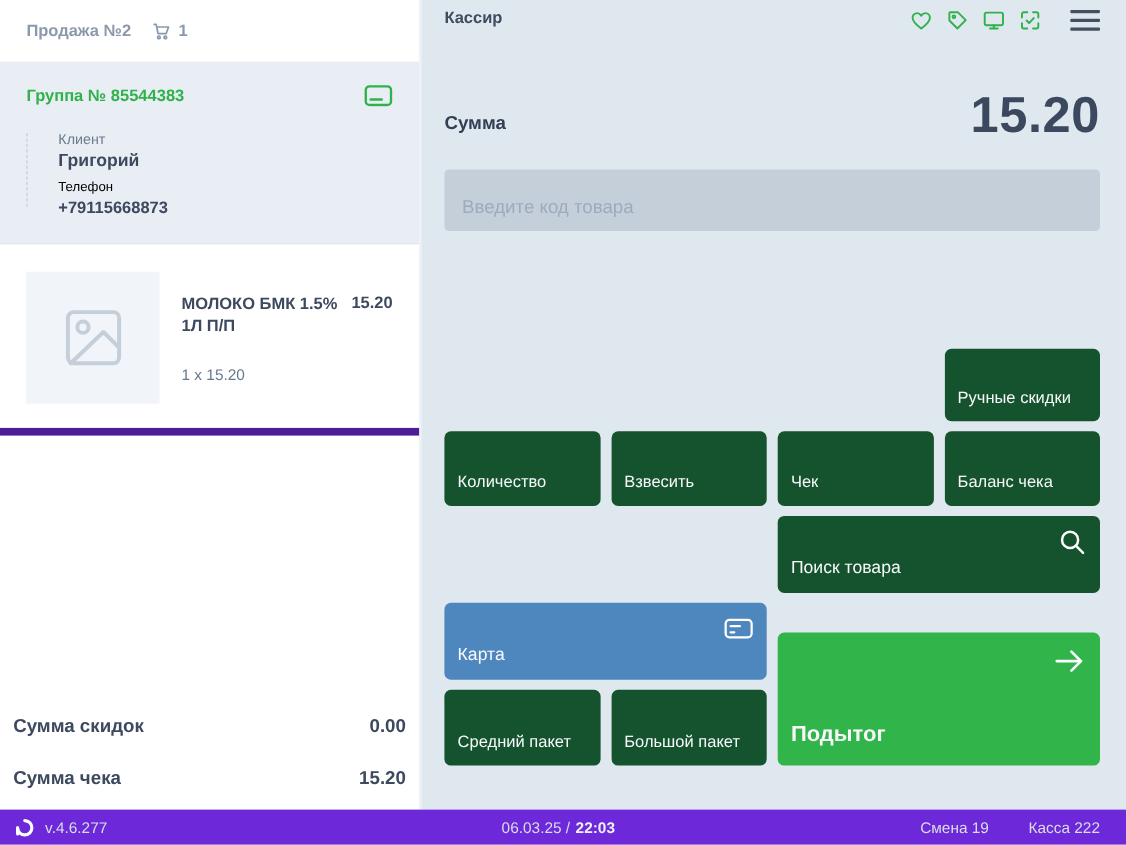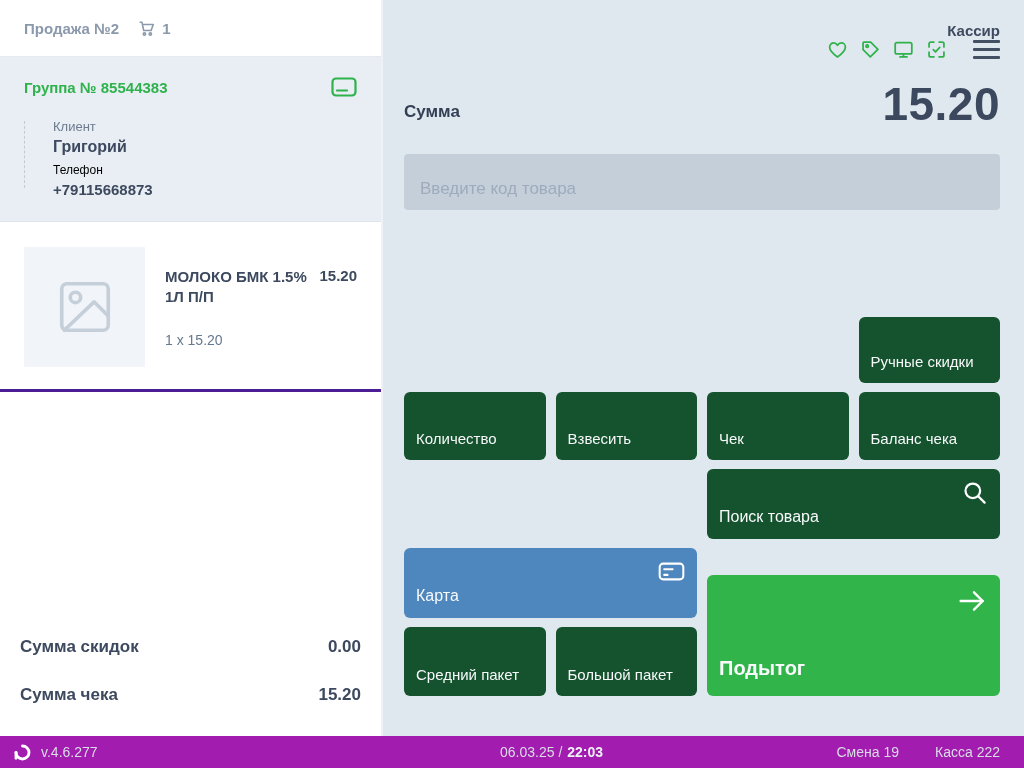--- a/index.html
+++ b/index.html
@@ -23,37 +23,37 @@
   .customer-info { display:flex; margin-top:22px; }
   .balance-col { width:183px; }
   .col-label { font-size:13px; color:#6c7b8f; }
   .balance-value { font-size:23px; font-weight:700; color:#3c495e; margin-top:5px; letter-spacing:.2px; }
   .v-divider { border-left:1px dashed #c2cad5; margin:2px 0 10px; }
   .client-col { padding-left:28px; }
   .client-name { font-size:16px; font-weight:700; color:#3c495e; margin-top:4px; }
   .phone-label { font-size:12px; color:#000000; margin-top:7px; }
   .phone-value { font-size:15px; font-weight:700; color:#3c495e; margin-top:4px; }
 
-  .items-list { padding:25px 24px 22px; border-bottom:3px solid #4c1d95; }
+  .items-list { padding:25px 24px 22px; border-bottom:7px solid #4c1d95; }
   .item-row { display:flex; cursor:pointer; }
   .thumb { width:121px; height:120px; background:#f1f4f8; display:flex; align-items:center; justify-content:center; color:#c5cfda; flex:none; }
   .thumb svg { width:62px; height:62px; }
   .item-main { flex:1; padding-left:20px; padding-top:20px; }
   .item-name { font-size:15px; font-weight:700; color:#3c495e; width:152px; line-height:1.35; }
   .item-qty { font-size:14px; color:#66798f; margin-top:24px; }
   .item-price { font-size:15px; font-weight:700; color:#3c495e; padding-top:20px; }
 
-  .totals { margin-top:auto; padding:0 20px; margin-bottom:31px; }
+  .totals { margin-top:auto; padding:0 12px; margin-bottom:18px; }
   .total-row { display:flex; justify-content:space-between; align-items:baseline; }
   .total-row + .total-row { margin-top:28px; }
   .total-label, .total-value { font-size:17px; font-weight:700; color:#3c495e; }
 
   
   .right-panel { flex:1; background:#e0e8ef; padding:0 24px 0 21px; display:flex; flex-direction:column; }
-  .cashier-bar { display:flex; justify-content:space-between; align-items:flex-end; padding-top:22px; height:40px;flex-direction:column; }
+  .cashier-bar { display:flex; justify-content:space-between; align-items:flex-start; padding-top:8px; height:40px; }
   .cashier-label { font-size:15px; font-weight:600; color:#3e4b60; }
   .topbar-icons { display:flex; align-items:center; gap:12px; }
   .icon-btn { color:#2fb24c; cursor:pointer; display:flex; }
   .icon-btn svg { width:21px; height:21px; }
   .hamburger { margin-left:14px; cursor:pointer; display:flex; flex-direction:column; gap:5px; }
   .hamburger i { display:block; width:27px; height:3px; background:#434f63; border-radius:1px; }
 
   .sum-row { display:flex; justify-content:space-between; align-items:flex-end; margin-top:40px; }
   .sum-label { font-size:17px; font-weight:700; color:#323f54; margin-bottom:6px; }
   .sum-value { font-size:46px; font-weight:800; color:#3b485e; line-height:1.05; letter-spacing:.5px; }
@@ -72,21 +72,21 @@
   .btn-search   { grid-column:3/5; grid-row:3; font-size:16px; }
   .btn-card     { grid-column:1/3; grid-row:4; background:#4e86be; font-size:16px; }
   .btn-subtotal { grid-column:3/5; grid-row:4/6; background:#31b44a; font-size:20px; font-weight:600; padding-bottom:14px;margin-top:27px; }
   .btn-medium   { grid-column:1; grid-row:5; }
   .btn-big      { grid-column:2; grid-row:5; }
   .btn-icon { position:absolute; top:10px; right:12px; color:#fff; }
   .btn-icon svg { width:27px; height:27px; display:block; }
   .btn-icon.arrow svg { width:32px; height:32px; }
 
   
-  .bottom-bar { height:32px; background:#a21caf; display:flex; align-items:center; color:#d9dee6; font-size:14px; flex:none;gap:44px; }
+  .bottom-bar { height:32px; background:#6d28d9; display:flex; align-items:center; color:#d9dee6; font-size:14px; flex:none; }
   .bar-left { width:435px; display:flex; align-items:center; padding-left:13px; flex:none; }
   .logo { display:flex; margin-right:9px; }
   .logo svg { width:19px; height:19px; }
   .bar-center { display:flex; align-items:center; margin-left:21px; }
   .bar-time { font-weight:700; color:#eef1f6; margin-left:5px; }
   .bar-right { margin-left:auto; display:flex; gap:36px; padding-right:24px; }
 </style>
 </head>
 <body>
 

